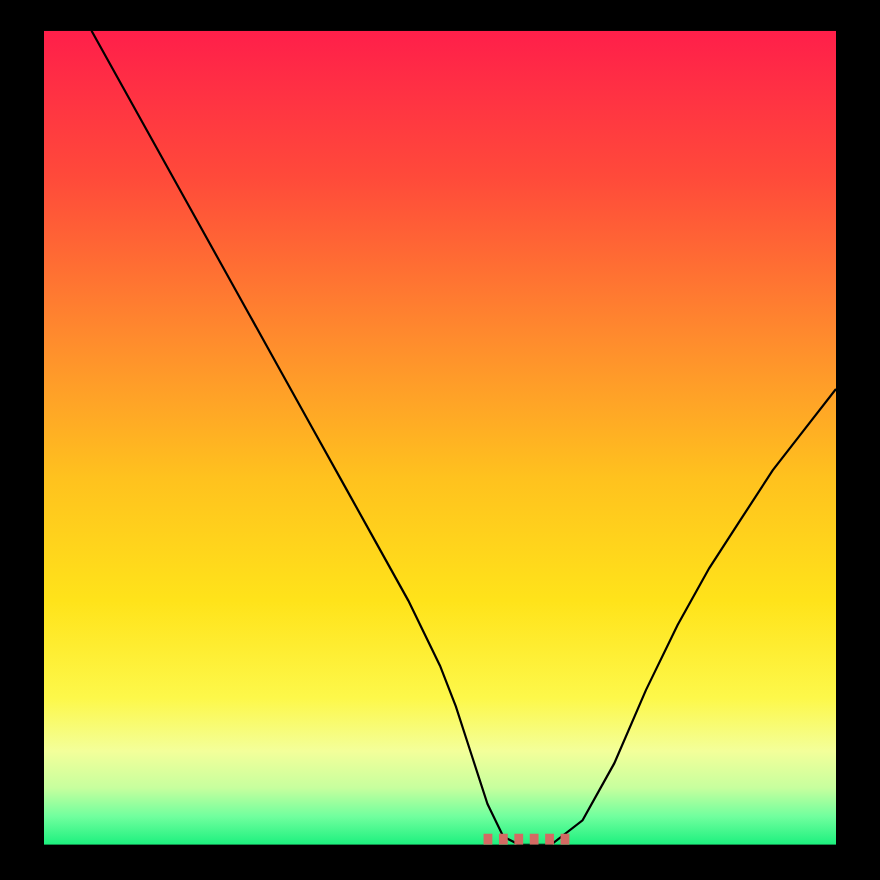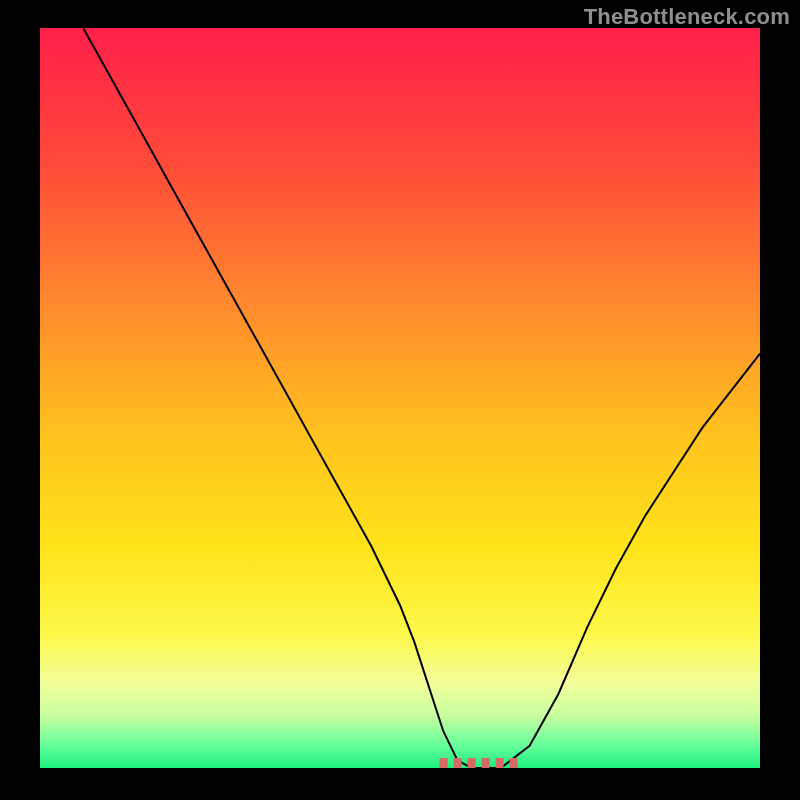--- a/index.html
+++ b/index.html
@@ -34,21 +34,20 @@
     top: 28px;
     width: 720px;
     height: 740px;
   }
   svg { display: block; }
 </style>
 </head>
 <body>
 
 <div class="frame">
-  <div class="watermark">TheBottleneck.com</div>
   <div class="plot">
     <svg id="chart-svg" width="720" height="740" viewBox="0 0 720 740">
       <defs>
         <linearGradient id="bg-grad" x1="0" y1="0" x2="0" y2="1">
             <stop offset="0%" stop-color="#ff1f4a"></stop>
             <stop offset="18%" stop-color="#ff4a3a"></stop>
             <stop offset="38%" stop-color="#ff8c2d"></stop>
             <stop offset="55.00000000000001%" stop-color="#ffc21e"></stop>
             <stop offset="70%" stop-color="#ffe31a"></stop>
             <stop offset="82%" stop-color="#fdf84a"></stop>

